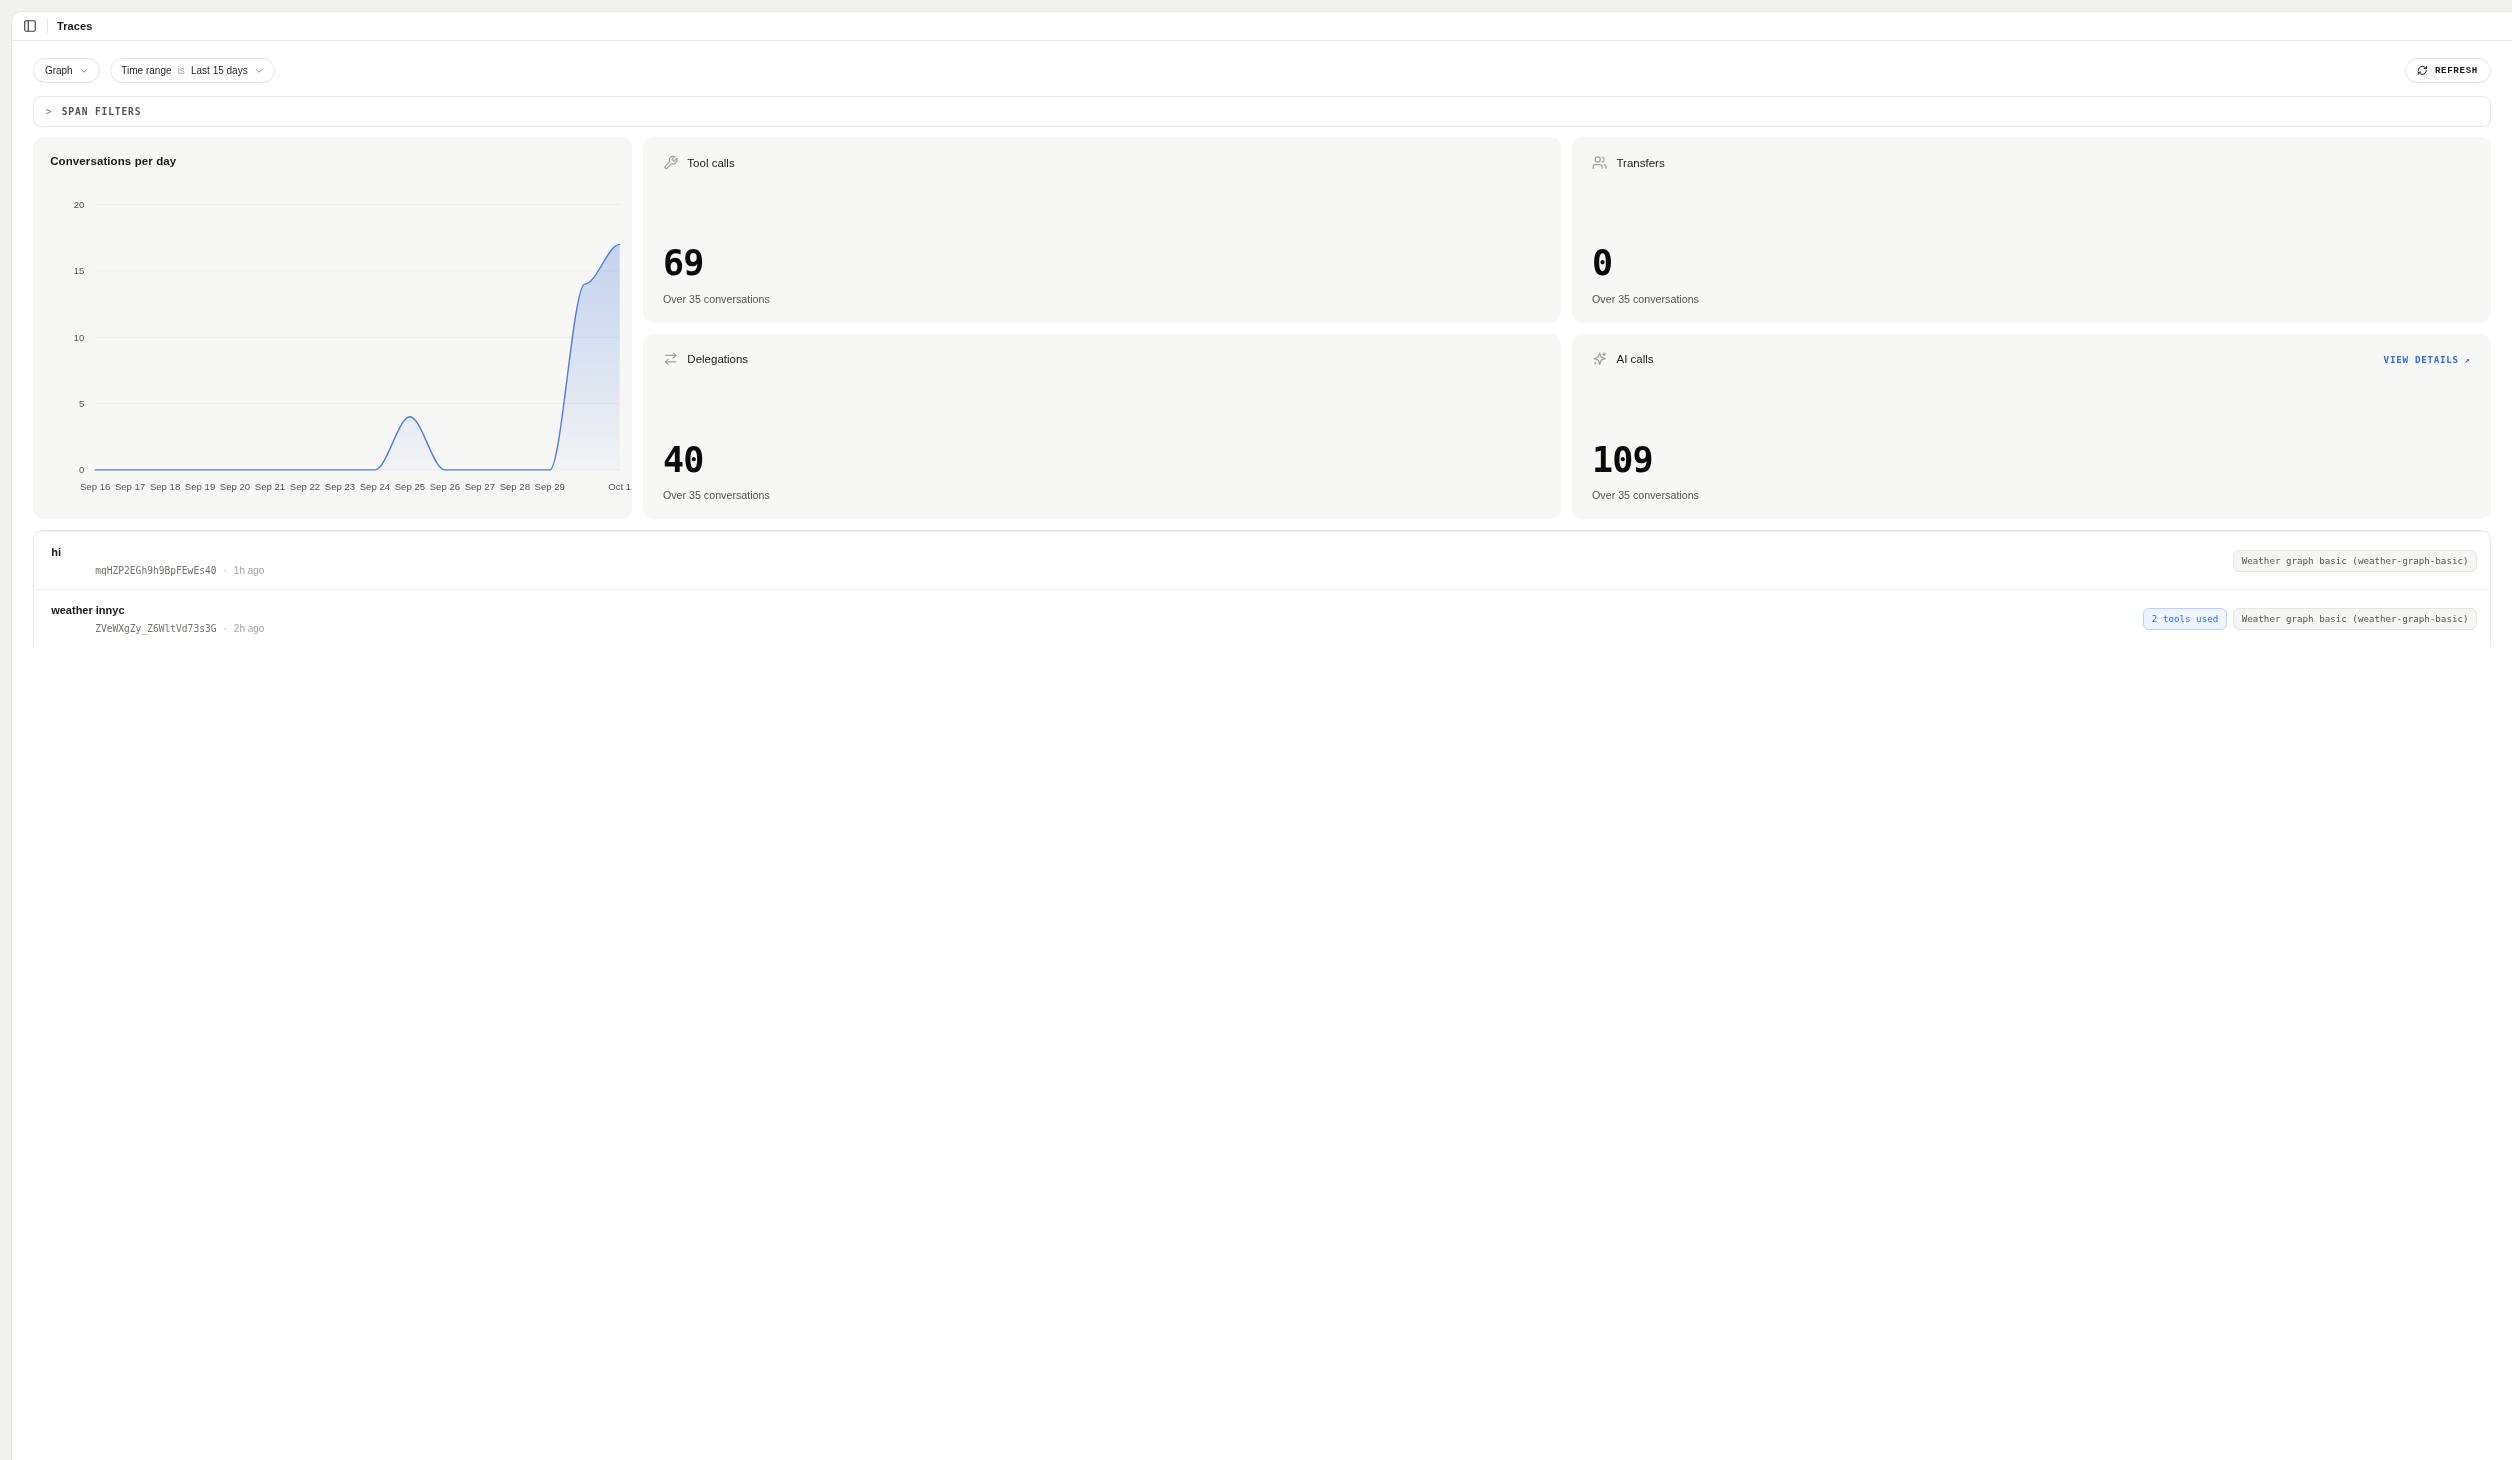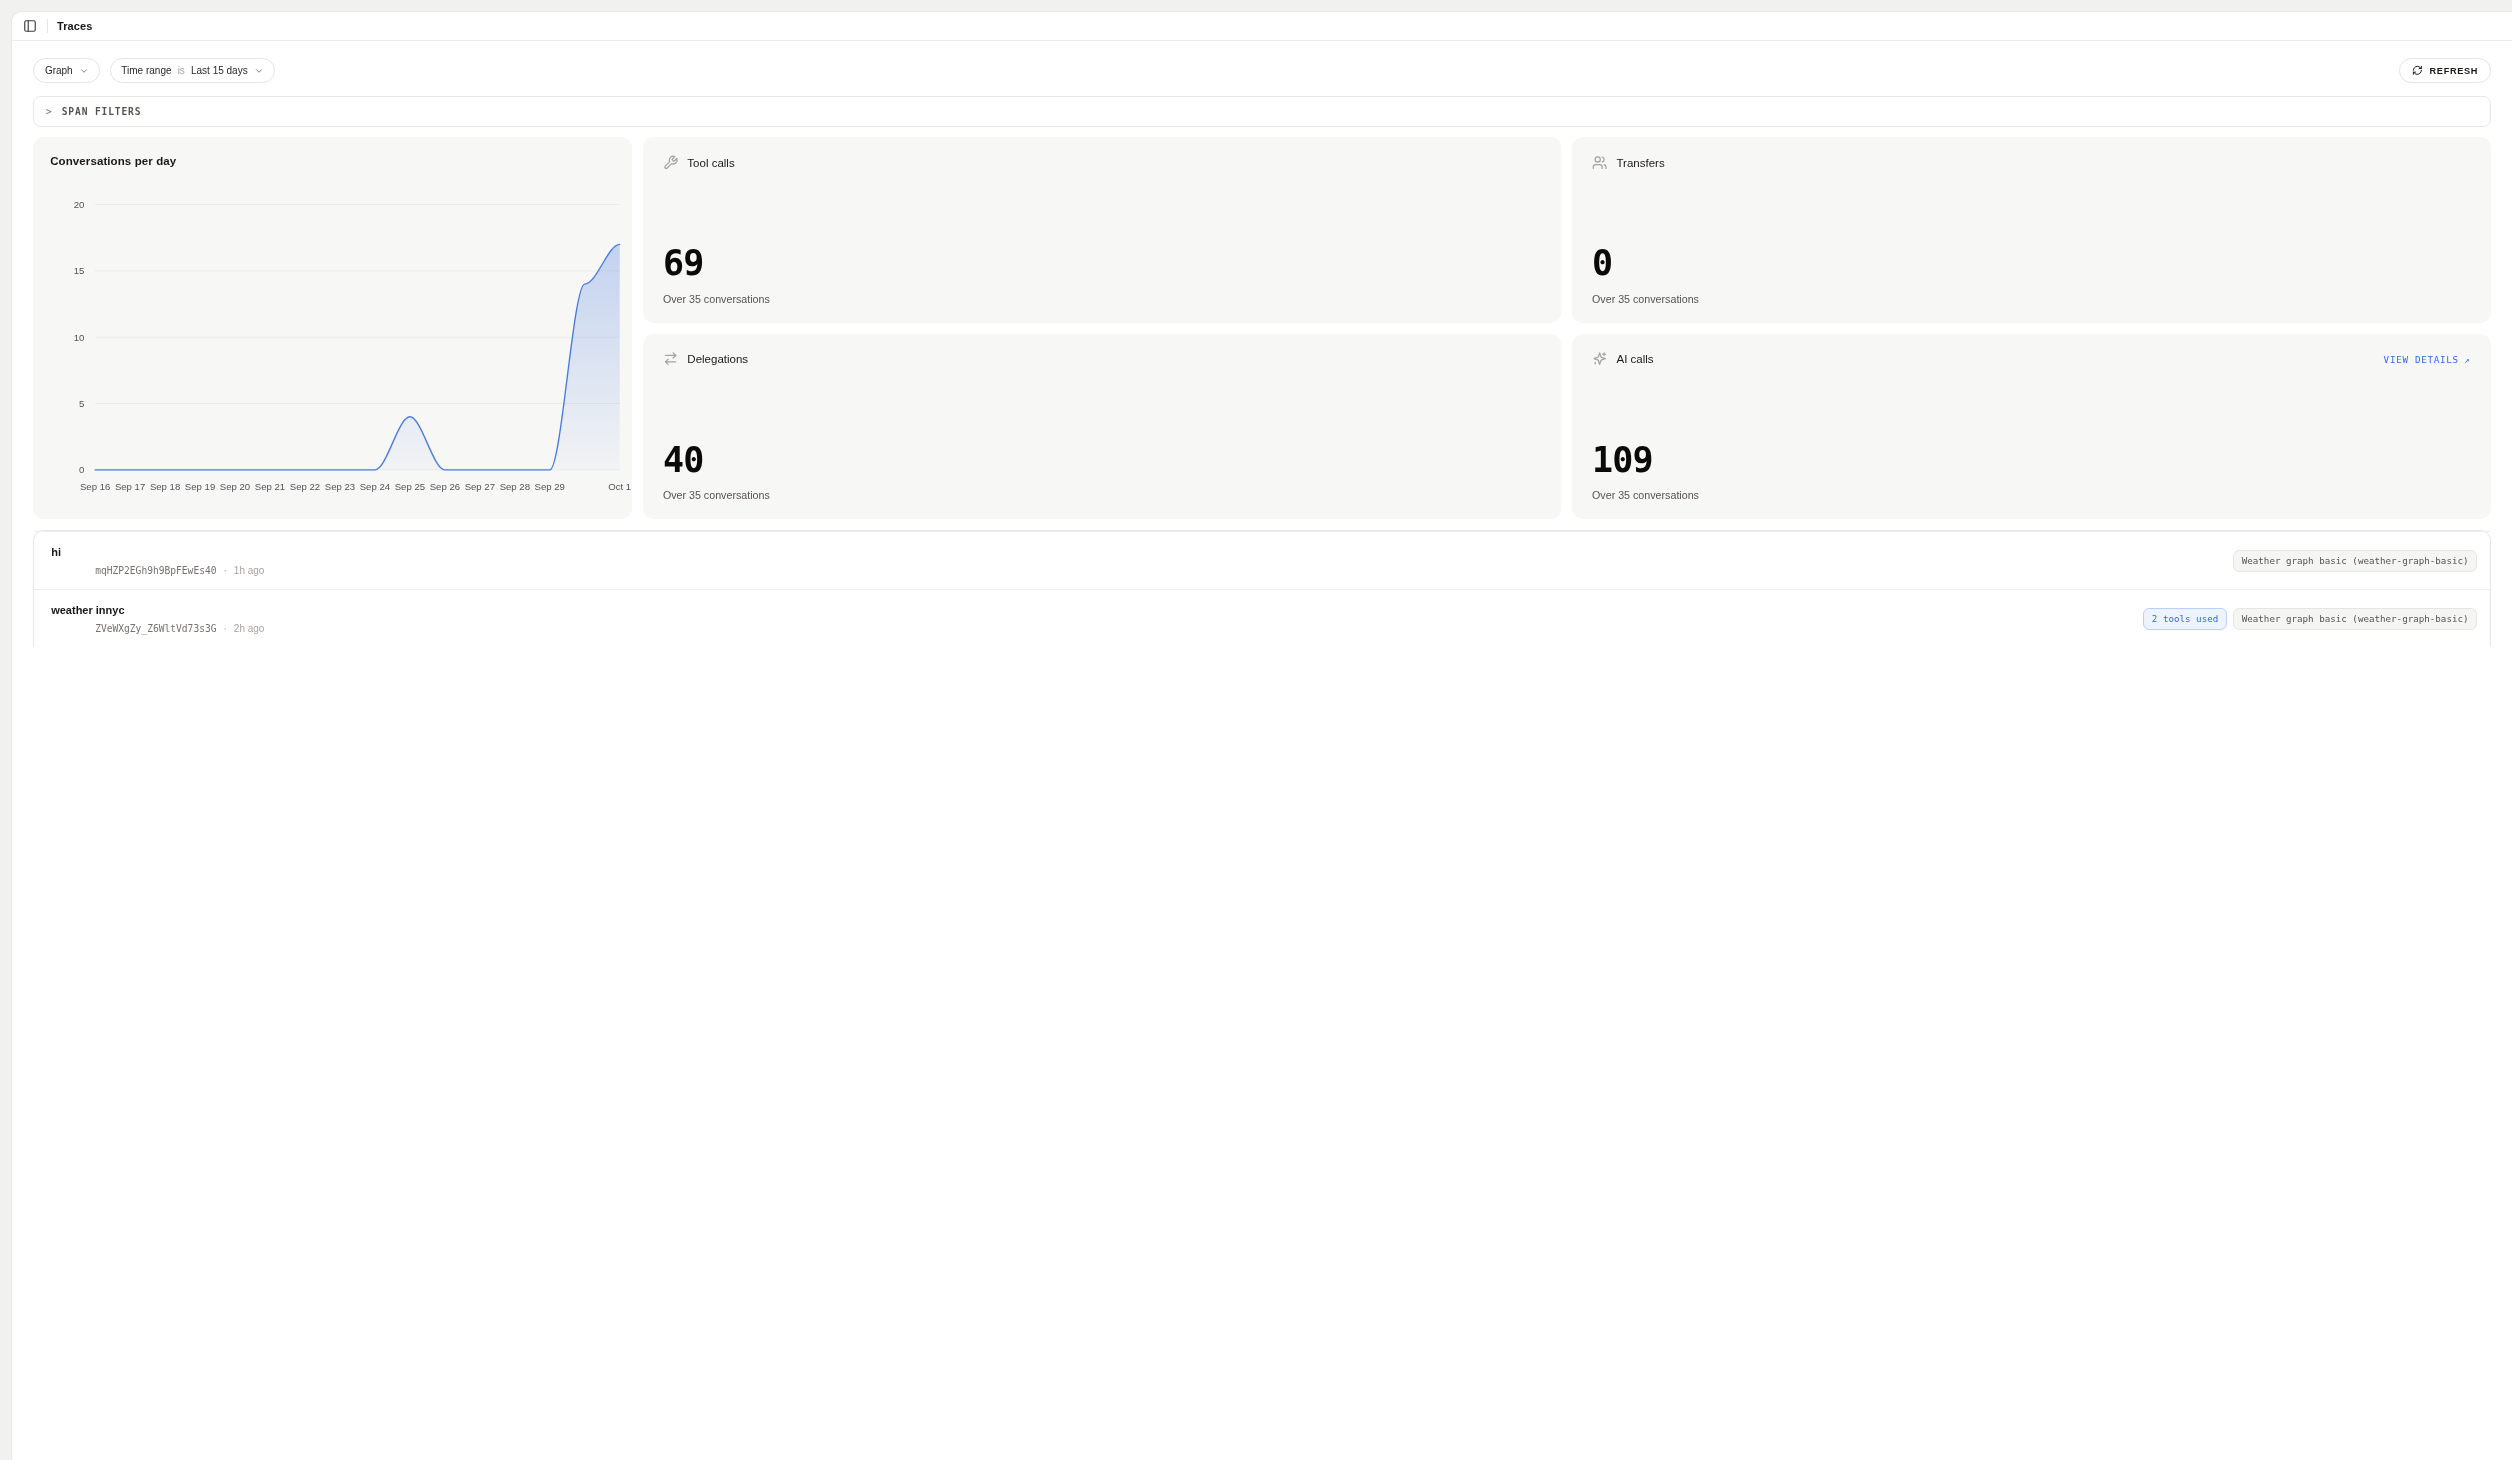--- a/index.html
+++ b/index.html
@@ -20,21 +20,21 @@
   .page-title { font-size:11px; font-weight:700; letter-spacing:0.1px; color:#18181b; }
 
   
   .toolbar { margin:17.6px 21.5px 0 21.5px; display:flex; align-items:center; gap:9.2px; }
   .pill { height:24.5px; display:inline-flex; align-items:center; gap:6.1px; padding:0 10.7px;
           background:#fff; border:0.8px solid #e4e4e2; border-radius:12.3px; font-size:10px;
           color:#27272a; cursor:pointer; white-space:nowrap; }
   .pill .muted { color:#a1a1aa; }
   .refresh-btn { margin-left:auto; height:24.5px; display:inline-flex; align-items:center; gap:7px;
                  padding:0 11.5px; background:#fff; border:0.8px solid #e4e4e2; border-radius:12.3px;
-                 font-family:Liberation Sans, sans-serif; font-size:9.2px; letter-spacing:.07em;
+                 font-family:Liberation Mono, monospace; font-size:9.2px; letter-spacing:.07em;
                  color:#1c1917; cursor:pointer; font-weight:700; }
 
   
   .span-filters { margin:13px 21.5px 0 21.5px; height:31px; display:flex; align-items:center; gap:10px;
                   padding:0 11.5px; background:#fff; border:0.8px solid #e6e6e4; border-radius:7.7px;
                   cursor:pointer; }
   .span-filters .chev { font-family:"DejaVu Sans Mono", monospace; font-size:10px; color:#78716c; }
   .span-filters .lbl { font-family:"DejaVu Sans Mono", monospace; font-size:9.6px;
                        letter-spacing:.09em; color:#57534e; font-weight:700; }
 
@@ -46,21 +46,21 @@
                  color:#1c1917; letter-spacing:0.1px; }
   .chart-card svg { position:absolute; inset:0; }
 
   .stats-grid { display:grid; grid-template-columns:1fr 1fr; grid-template-rows:1fr 1fr; gap:10.7px; }
   .stat-card { background:#f7f7f5; border-radius:10.7px; padding:17.6px 20px 18.4px 20px;
                display:flex; flex-direction:column; }
   .stat-head { display:flex; align-items:center; gap:9.2px; }
   .stat-title { font-size:11.5px; font-weight:500; color:#1c1917; }
   .view-details { margin-left:auto; display:inline-flex; align-items:flex-end; gap:5.4px;
                   font-family:"DejaVu Sans Mono", monospace; font-size:9.2px; letter-spacing:.08em;
-                  color:#2e6bf0; font-weight:400; cursor:pointer; text-decoration:none; }
+                  color:#2e6bf0; font-weight:700; cursor:pointer; text-decoration:none; }
   .stat-value { margin-top:auto; font-family:"DejaVu Sans Mono", monospace; font-weight:700;
                 font-size:35px; line-height:1; color:#0c0a09; letter-spacing:-0.8px; }
   .stat-sub { margin-top:11.5px; font-size:10.7px; color:#57534e; }
 
   
   .recent-panel { margin:10.7px 21.5px 0 21.5px; background:#fff; border:0.8px solid #e7e7e5;
                   border-bottom:none; border-radius:10.7px 10.7px 0 0; }
   .recent-header { display:flex; align-items:center; padding:21px 12.3px 21px 17px; }
   .recent-title { font-size:12px; font-weight:700; color:#18181b; margin-left:9.2px; }
   .count-badge { margin-left:10.7px; padding:2.3px 7px; background:#fafaf9; border:0.8px solid #e5e5e3;

